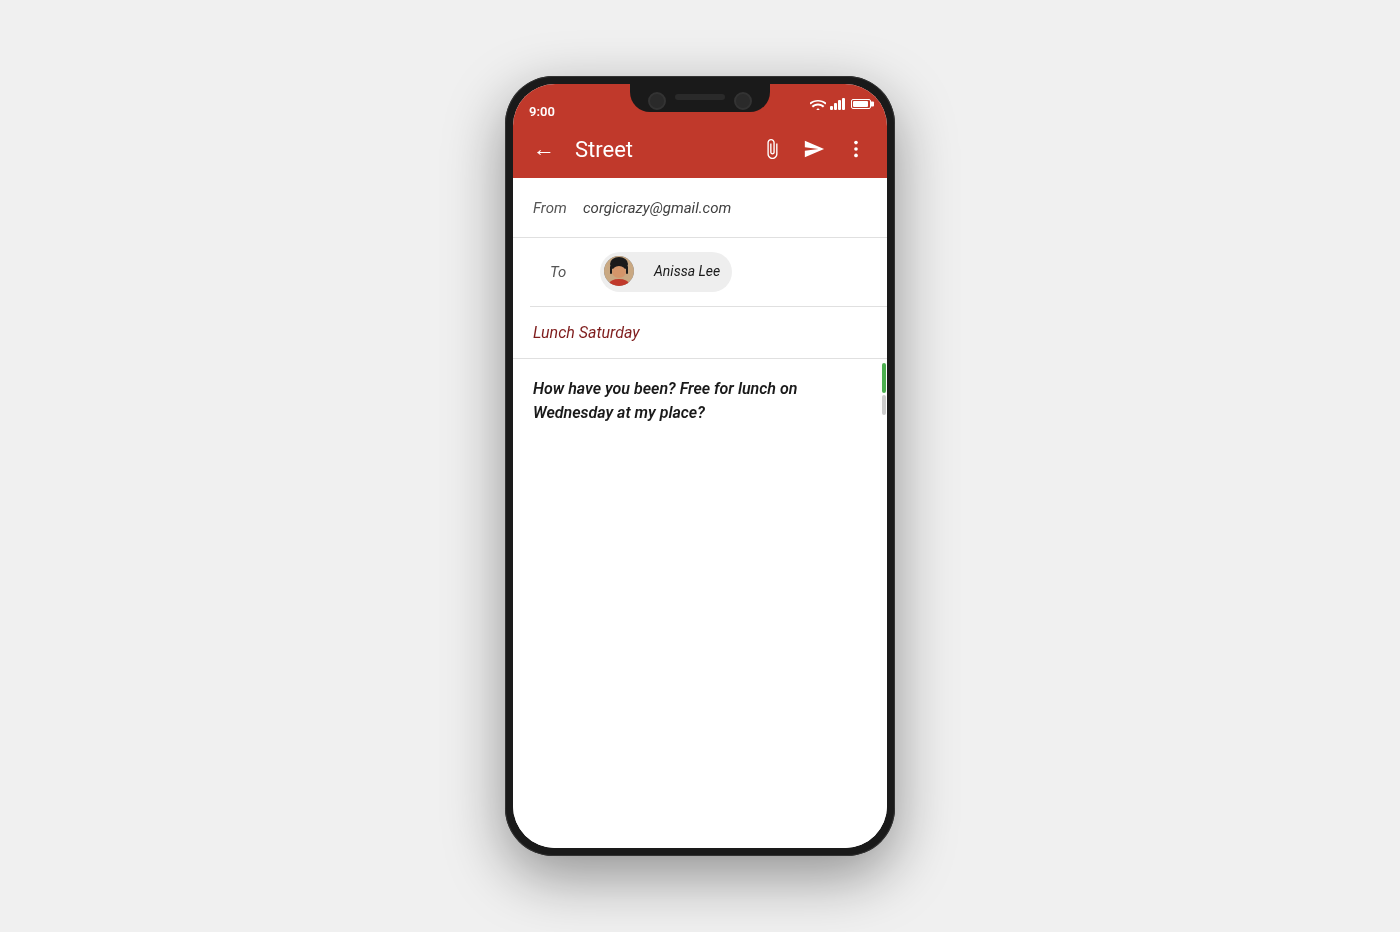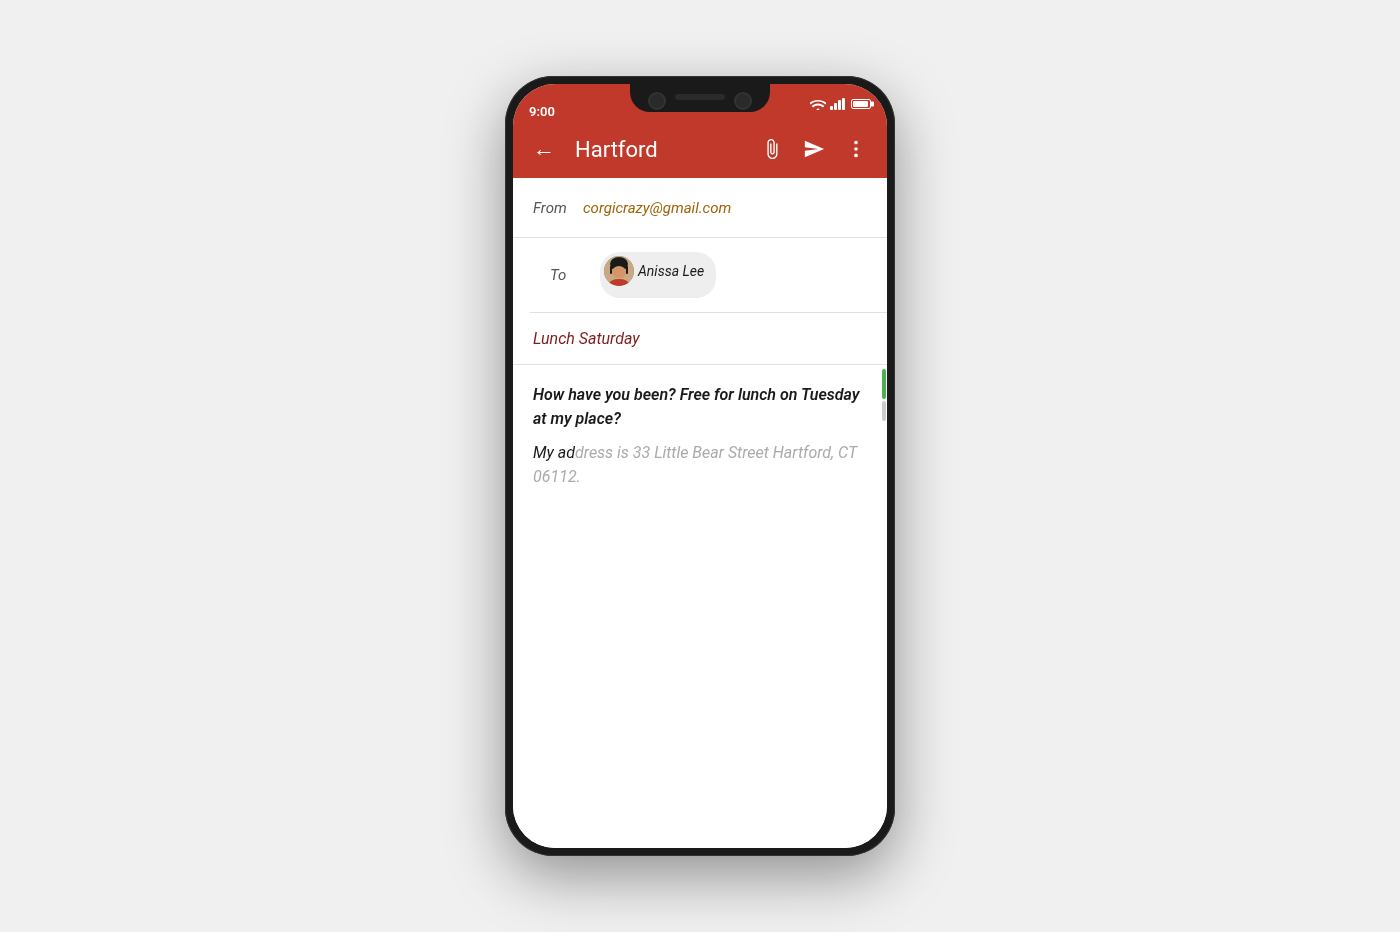--- a/index.html
+++ b/index.html
@@ -215,41 +215,41 @@
     }
 
     .field-label {
       color: #555;
       font-size: 15px;
       width: 50px;
       flex-shrink: 0;
     }
 
     .field-value {
-      color: #a16207;
+      color: #404040;
       font-size: 15px;
     }
 
     
     .to-row {
       display: flex;
       align-items: center;
       padding: 14px 20px;
       border-bottom: 1px solid #e0e0e0;
       min-height: 62px;
       margin-left: 17px;
     }
 
     .contact-chip {
       display: flex;
       align-items: center;
       background: #eeeeee;
       border-radius: 20px;
-      padding: 4px 12px 12px 4px;
-      gap: 4px;
+      padding: 4px 12px 6px 4px;
+      gap: 20px;
     }
 
     .contact-avatar {
       width: 30px;
       height: 30px;
       border-radius: 50%;
       background: #888;
       overflow: hidden;
       flex-shrink: 0;
       display: flex;
@@ -346,21 +346,21 @@
         </div>
 
         <div class="battery-icon">
           <div class="battery-fill"></div>
         </div>
       </div>
     </div>
 
     <div class="app-bar">
       <div class="back-btn">←</div>
-      <span class="app-bar-title">Hartford</span>
+      <span class="app-bar-title">Street</span>
       <div class="app-bar-actions">
 
         <div class="action-btn">
           <svg width="22" height="22" viewBox="0 0 24 24" fill="white">
             <path d="M16.5 6v11.5c0 2.21-1.79 4-4 4s-4-1.79-4-4V5c0-1.38 1.12-2.5 2.5-2.5s2.5 1.12 2.5 2.5v10.5c0 .55-.45 1-1 1s-1-.45-1-1V6H10v9.5c0 1.38 1.12 2.5 2.5 2.5s2.5-1.12 2.5-2.5V5c0-2.21-1.79-4-4-4S7 2.79 7 5v12.5c0 3.04 2.46 5.5 5.5 5.5s5.5-2.46 5.5-5.5V6h-1.5z"></path>
           </svg>
         </div>
 
         <div class="action-btn">
           <svg width="22" height="22" viewBox="0 0 24 24" fill="white">
@@ -405,24 +405,21 @@
           </div>
           <span class="contact-name">Anissa Lee</span>
         </div>
       </div>
 
       <div class="subject-row">
         <span class="subject-text">Lunch Saturday</span>
       </div>
 
       <div class="body-area">
-        <div class="body-text-bold">How have you been? Free for lunch on Tuesday at my place?</div>
-        <div class="body-text-light">
-          <span class="dark">My ad</span><span>dress is 33 Little Bear Street Hartford, CT 06112.</span>
-        </div>
+        <div class="body-text-bold">How have you been? Free for lunch on Wednesday at my place?</div>
 
         <div class="scrollbar-track">
           <div class="scrollbar-segment" style="background:#4caf50; height:30px;"></div>
           <div class="scrollbar-segment" style="background:#ccc; height:20px;"></div>
         </div>
       </div>
 
     </div>
   </div>
 </div>

